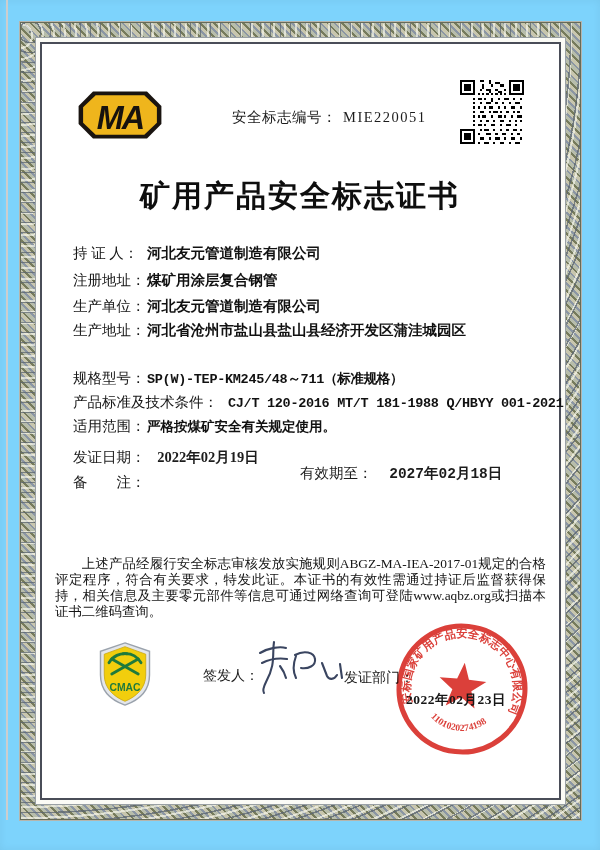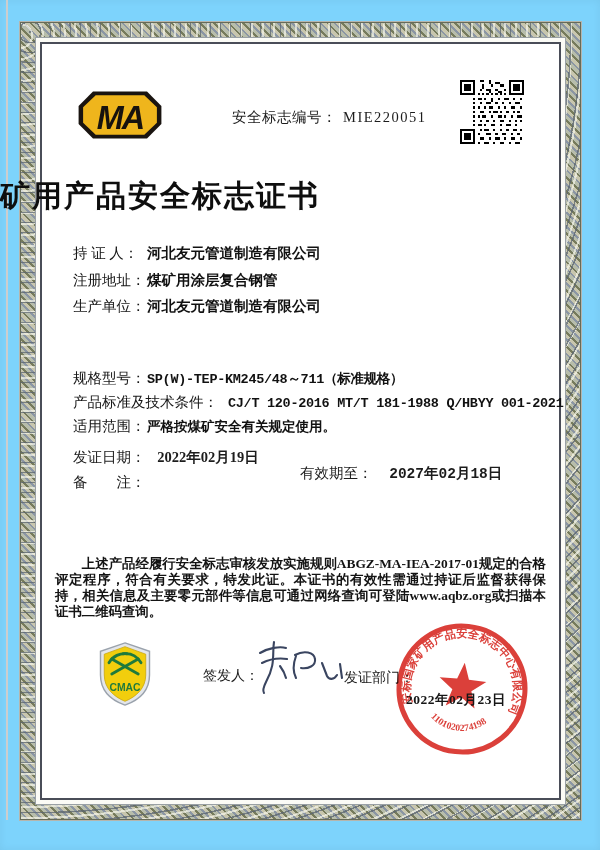--- a/index.html
+++ b/index.html
@@ -17,36 +17,36 @@
       repeating-linear-gradient(45deg, #767b5c 0 2px, #b7bdab 2px 5px, #8b96a4 5px 7px, #c8c6ae 7px 10px),
       repeating-linear-gradient(-45deg, rgba(55,65,55,.30) 0 2px, rgba(255,255,255,.30) 2px 6px);
     box-shadow: inset 0 0 0 1px #666b58, 0 0 0 1px #b5b5ad;}
   .frame-inner{position:absolute;left:20px;top:20px;right:20px;bottom:20px;background:#fff;
     border:2px solid #4a4d58;
     box-shadow:0 0 0 4px #fbfbf6, 0 0 0 5px #99a0a4;}
 
   .abs{position:absolute;}
   .certno{left:232px;top:108px;font-size:14.5px;letter-spacing:.5px;white-space:nowrap;}
   .certno .num{letter-spacing:1.5px;margin-left:6px;}
-  .title{left:0;right:0;top:176px;text-align:left;font-size:30px;font-weight:bold;
+  .title{left:0;right:0;top:176px;text-align:center;font-size:30px;font-weight:bold;
          letter-spacing:2px;color:#0e0e0e;}
 
   .row{position:absolute;left:73px;font-size:14.5px;white-space:nowrap;}
   .row .lbl{display:inline-block;width:74px;color:#161616;}
   .row .val{font-weight:700;color:#111;}
   .row.wide .lbl{width:auto;margin-right:10px;}
   .mono{font-family:"Liberation Mono","DejaVu Sans Mono",monospace;font-size:13.5px;letter-spacing:-0.3px;}
   .sm{font-size:13.5px;}
 
   .dates{position:absolute;left:73px;top:448px;font-size:14.5px;white-space:nowrap;}
   .dates .val{font-weight:700;}
   .dates .second{position:absolute;left:227px;top:16px;font-family:Liberation Mono, monospace;}
   .remark{position:absolute;left:73px;top:473px;font-size:14.5px;}
 
-  .statement{position:absolute;left:55px;width:491px;top:556px;font-size:13.4px;font-weight:700;
+  .statement{position:absolute;left:55px;width:491px;top:556px;font-size:13.4px;font-weight:400;
              line-height:16px;text-align:justify;text-indent:2em;color:#141414;word-break:break-all;}
 
   .signer{left:203px;top:667px;font-size:14px;text-align:right;}
   .dept{left:344px;top:669px;font-size:14px;}
   .seal-date{left:406px;top:691px;font-size:13.5px;font-weight:700;color:#161616;z-index:6;letter-spacing:.5px;}
   .seal-svg{left:389px;top:616px;width:146px;height:146px;z-index:5;mix-blend-mode:multiply;}
   .sig-svg{left:250px;top:636px;width:100px;height:62px;}
   .ma-svg{left:75px;top:88px;width:90px;height:54px;}
   .qr-svg{left:460px;top:80px;width:64px;height:64px;}
   .cmac-svg{left:96px;top:641px;width:58px;height:66px;}
@@ -82,20 +82,23 @@
   <div class="abs title">矿用产品安全标志证书</div>
 
   <div class="row" style="top:244px">
     <span class="lbl">持 证 人：</span><span class="val">河北友元管道制造有限公司</span>
   </div>
   <div class="row" style="top:271px">
     <span class="lbl">注册地址：</span><span class="val">煤矿用涂层复合钢管</span>
   </div>
   <div class="row" style="top:297px">
     <span class="lbl">生产单位：</span><span class="val">河北友元管道制造有限公司</span>
+  </div>
+  <div class="row" style="top:321px">
+    <span class="lbl">生产地址：</span><span class="val">河北省沧州市盐山县盐山县经济开发区蒲洼城园区</span>
   </div>
   <div class="row" style="top:369px">
     <span class="lbl">规格型号：</span><span class="val mono" style="font-weight:bold">SP(W)-TEP-KM245/48～711（标准规格）</span>
   </div>
   <div class="row wide" style="top:393px">
     <span class="lbl">产品标准及技术条件：</span><span class="val mono" style="font-weight:bold">CJ/T 120-2016 MT/T 181-1988 Q/HBYY 001-2021</span>
   </div>
   <div class="row" style="top:417px">
     <span class="lbl">适用范围：</span><span class="val sm">严格按煤矿安全有关规定使用。</span>
   </div>

